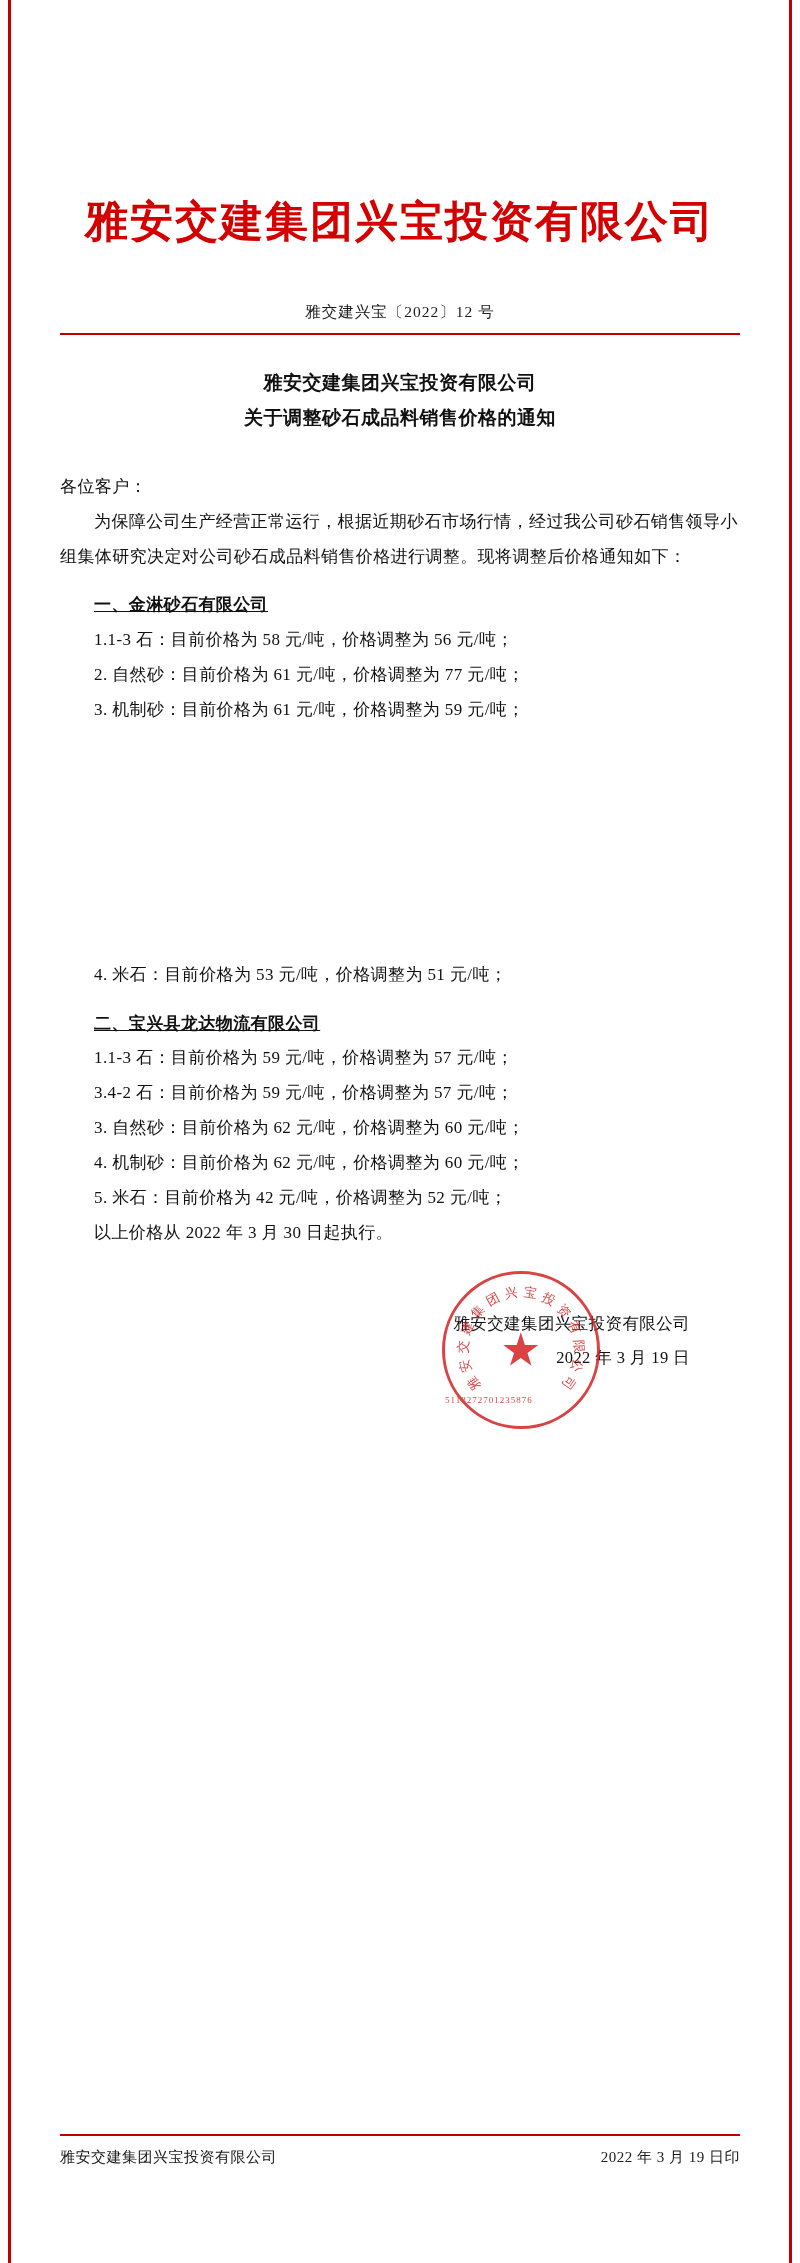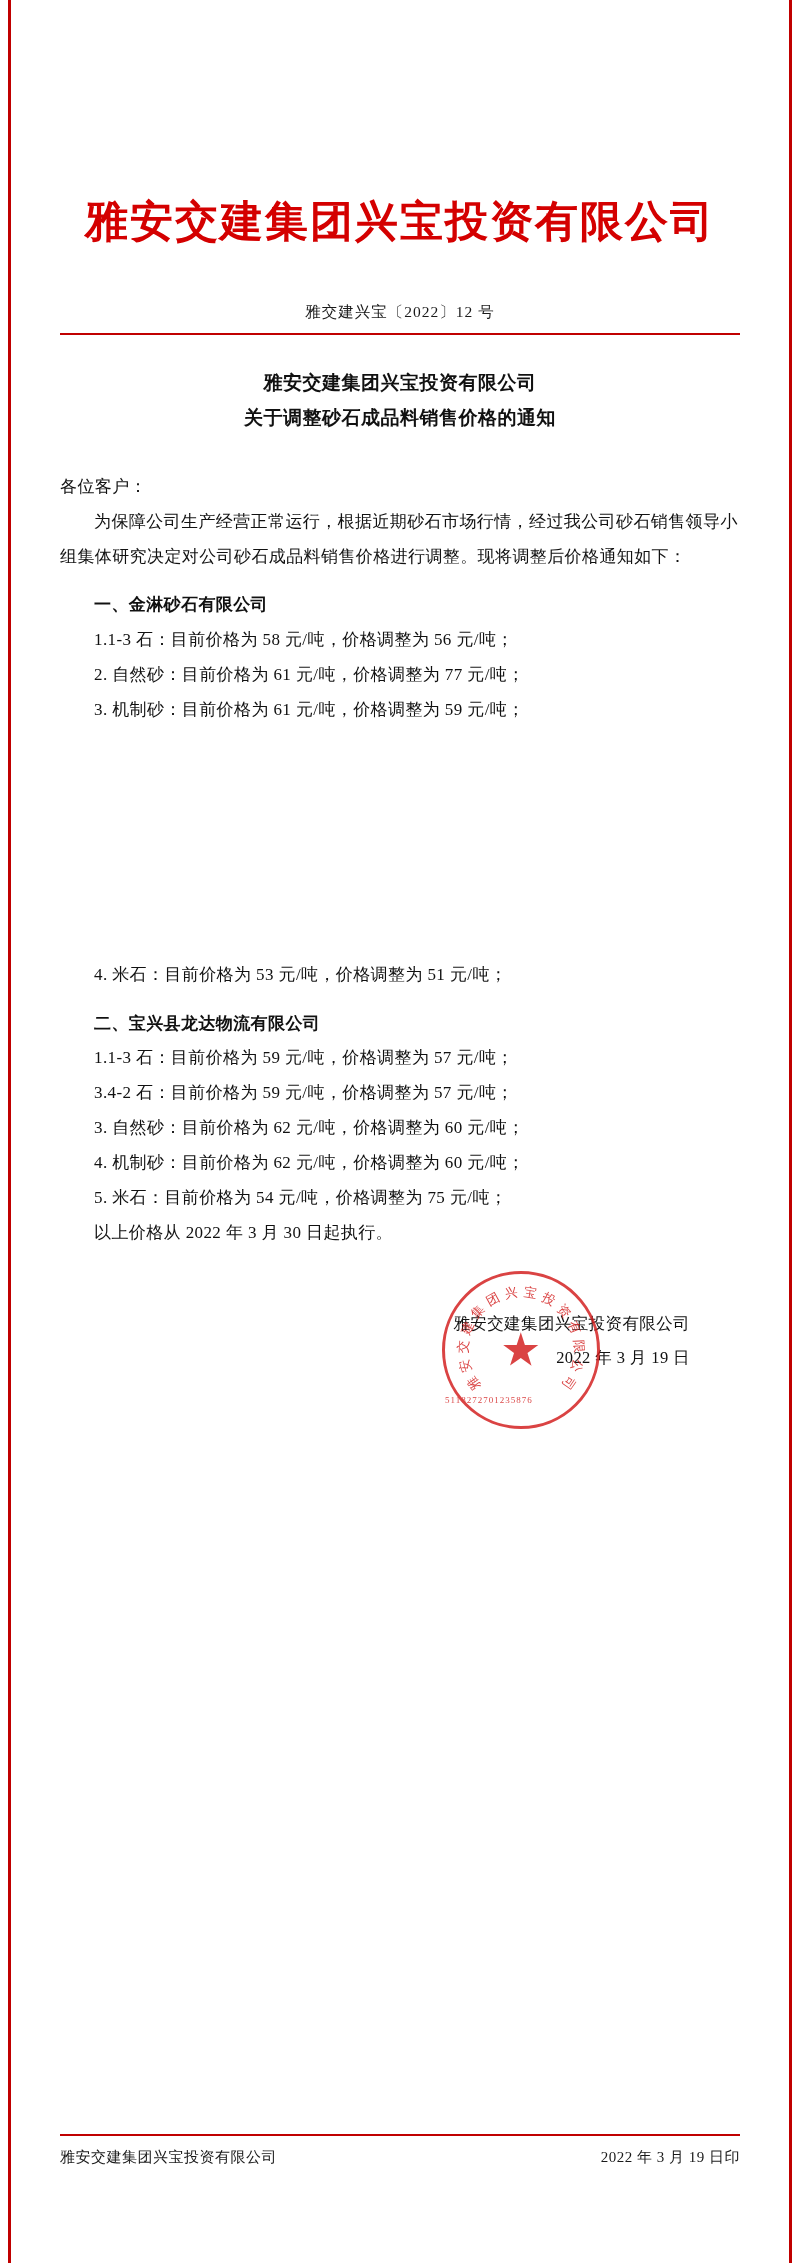--- a/index.html
+++ b/index.html
@@ -81,20 +81,21 @@
     font-size: 17px;
     line-height: 2.05;
     letter-spacing: 0.4px;
   }
   .body-text p {
     margin: 0;
   }
   .section-heading {
     font-weight: bold;
     text-indent: 2em;
+    text-decoration: underline;
   }
   .item-line {
     text-indent: 2em;
   }
   .para-block {
     text-indent: 2em;
   }
 
   .gap-block { height: 230px; }
   .gap-small { height: 14px; }
@@ -211,21 +212,21 @@
 
     <p class="item-line">4. 米石：目前价格为 53 元/吨，价格调整为 51 元/吨；</p>
 
     <div class="gap-small"></div>
 
     <p class="section-heading">二、宝兴县龙达物流有限公司</p>
     <p class="item-line">1.1-3 石：目前价格为 59 元/吨，价格调整为 57 元/吨；</p>
     <p class="item-line">3.4-2 石：目前价格为 59 元/吨，价格调整为 57 元/吨；</p>
     <p class="item-line">3. 自然砂：目前价格为 62 元/吨，价格调整为 60 元/吨；</p>
     <p class="item-line">4. 机制砂：目前价格为 62 元/吨，价格调整为 60 元/吨；</p>
-    <p class="item-line">5. 米石：目前价格为 54 元/吨，价格调整为 75 元/吨；</p>
+    <p class="item-line">5. 米石：目前价格为 42 元/吨，价格调整为 52 元/吨；</p>
     <p class="item-line">以上价格从 2022 年 3 月 30 日起执行。</p>
   </div>
 
   <div class="signature">
     <div class="seal">
       <div class="seal-ring-text">
           <span style="transform: rotate(-215deg) translate(58px) rotate(90deg) translate(-50%, -50%);">雅</span>
           <span style="transform: rotate(-195.769deg) translate(58px) rotate(90deg) translate(-50%, -50%);">安</span>
           <span style="transform: rotate(-176.538deg) translate(58px) rotate(90deg) translate(-50%, -50%);">交</span>
           <span style="transform: rotate(-157.308deg) translate(58px) rotate(90deg) translate(-50%, -50%);">建</span>

